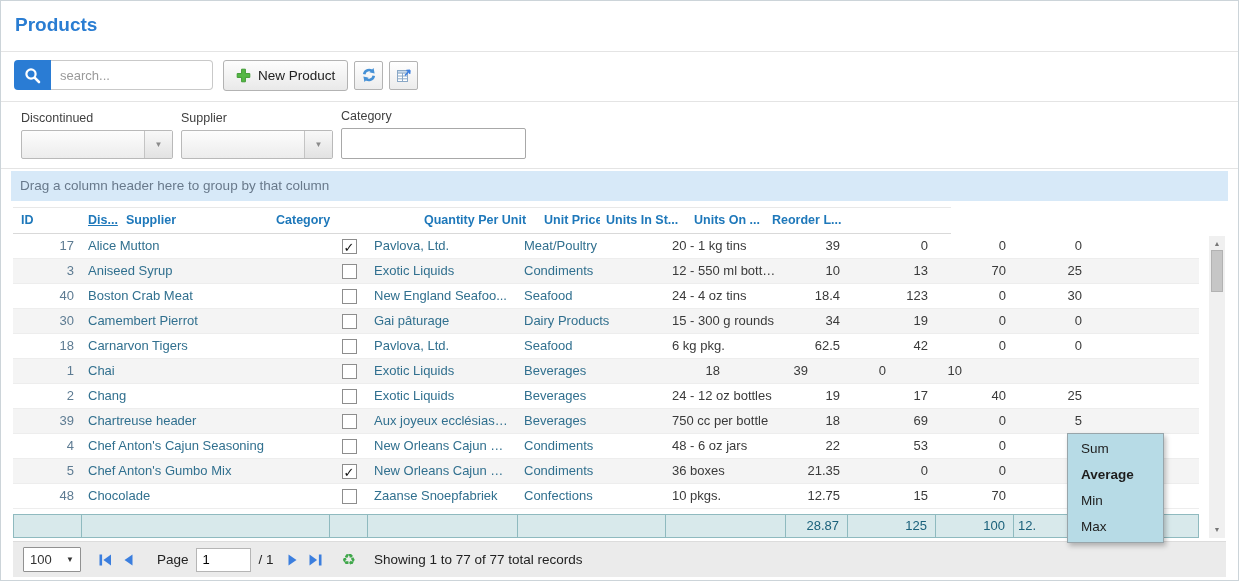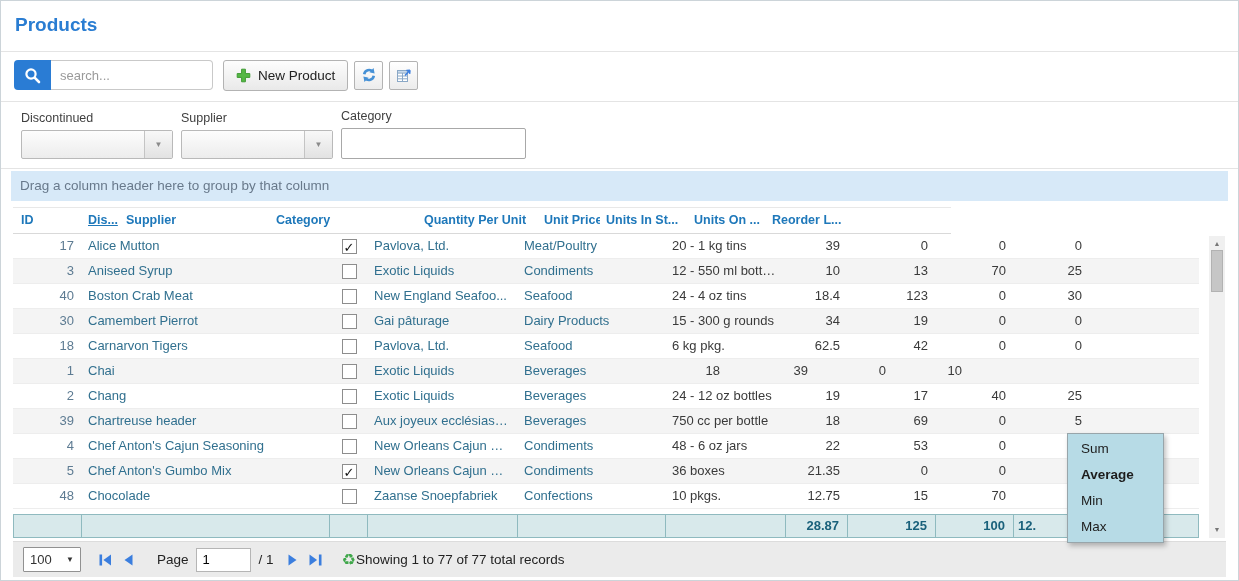--- a/index.html
+++ b/index.html
@@ -36,21 +36,21 @@
   .gc{box-sizing:border-box;padding:0 8px 0 6px;line-height:24px;font-size:13px;white-space:nowrap;overflow:hidden;text-overflow:ellipsis;}
   .c-id{color:#5d7b92;text-align:right;padding-right:8px;}
   .c-link{color:#31708f;}
   .c-num{text-align:right;color:#3a3a3a;}
   .c-text{color:#3a3a3a;}
   .cbcell{display:flex;align-items:center;justify-content:center;padding:0;}
   .checkbox{width:13px;height:13px;border:1px solid #8d8d8d;background:#fff;position:relative;}
   .checkbox.checked::after{content:"\2713";position:absolute;left:1px;top:-4px;font-size:13px;font-weight:bold;color:#111;}
 
   #summary-row{position:absolute;left:12px;top:513px;display:flex;height:24px;}
-  .sc{box-sizing:border-box;background:#d8e9eb;border-top:1px solid #8fbabf;border-bottom:1px solid #8fbabf;border-right:1px solid #8fbabf;line-height:22px;font-size:13px;color:#1a617b;font-weight:bold;text-align:right;padding:0 8px 0 4px;white-space:nowrap;overflow:hidden;cursor:pointer;}
+  .sc{box-sizing:border-box;background:#d8e9eb;border-top:1px solid #8fbabf;border-bottom:1px solid #8fbabf;border-right:1px solid #8fbabf;line-height:22px;font-size:13px;color:#1a617b;font-weight:normal;text-align:right;padding:0 8px 0 4px;white-space:nowrap;overflow:hidden;cursor:pointer;}
   .sc.first{border-left:1px solid #8fbabf;}
   .sc.sl{text-align:left;padding-left:4px;}
 
   .vscroll{position:absolute;left:1208px;top:235px;width:16px;height:302px;background:#f0f0f0;}
   .sarr{position:absolute;left:0;width:16px;height:12px;text-align:center;font-size:7px;color:#777;line-height:12px;cursor:pointer;}
   .sarr.up{top:2px;} .sarr.down{bottom:2px;}
   .sthumb{position:absolute;top:14px;left:2px;width:12px;height:42px;background:#c6c6c6;border:1px solid #b2b2b2;box-sizing:border-box;cursor:pointer;}
 
   .ctxmenu{position:absolute;left:1066px;top:432px;width:97px;box-sizing:border-box;background:#b7dbe6;border:1px solid #98a5aa;box-shadow:2px 3px 5px rgba(0,0,0,0.25);padding:2px 0;z-index:10;}
   .mi{height:26px;line-height:26px;padding-left:13px;font-size:13.5px;color:#1d1d1d;cursor:pointer;}
@@ -58,21 +58,21 @@
 
   .footer{position:absolute;left:12px;top:540px;width:1213px;height:36px;background:#ebebeb;border-top:1px solid #dcdcdc;display:flex;align-items:center;box-sizing:border-box;}
   .psize{margin-left:10px;width:58px;height:25px;box-sizing:border-box;background:#fff;border:1px solid #919191;border-radius:1px;display:flex;align-items:center;justify-content:space-between;padding:0 6px;font-size:13px;cursor:pointer;}
   .sel-arrow{font-size:8px;color:#333;}
   .pbtn{display:flex;align-items:center;justify-content:center;cursor:pointer;}
   .pb-first{margin-left:18px;} .pb-prev{margin-left:12px;} .pb-next{margin-left:14px;} .pb-last{margin-left:12px;}
   .plabel{margin-left:24px;font-size:13.5px;color:#222;}
   .pinput{box-sizing:border-box;width:55px;height:24px;border:1px solid #b5b5b5;margin-left:7px;padding:0 6px;font-size:13px;font-family:inherit;outline:none;}
   .ptotal{margin-left:8px;font-size:13.5px;color:#222;}
   .recycle{margin-left:20px;font-size:16px;color:#3fa74a;font-family:"DejaVu Sans",sans-serif;cursor:pointer;line-height:16px;}
-  .pstatus{font-size:13.5px;color:#222;}
+  .pstatus{margin-left:18px;font-size:13.5px;color:#222;}
 </style>
 </head>
 <body>
 
 <div class="panel">
 
   <div id="title">Products</div>
   <div class="hr hr1"></div>
 
   <div class="toolbar">

